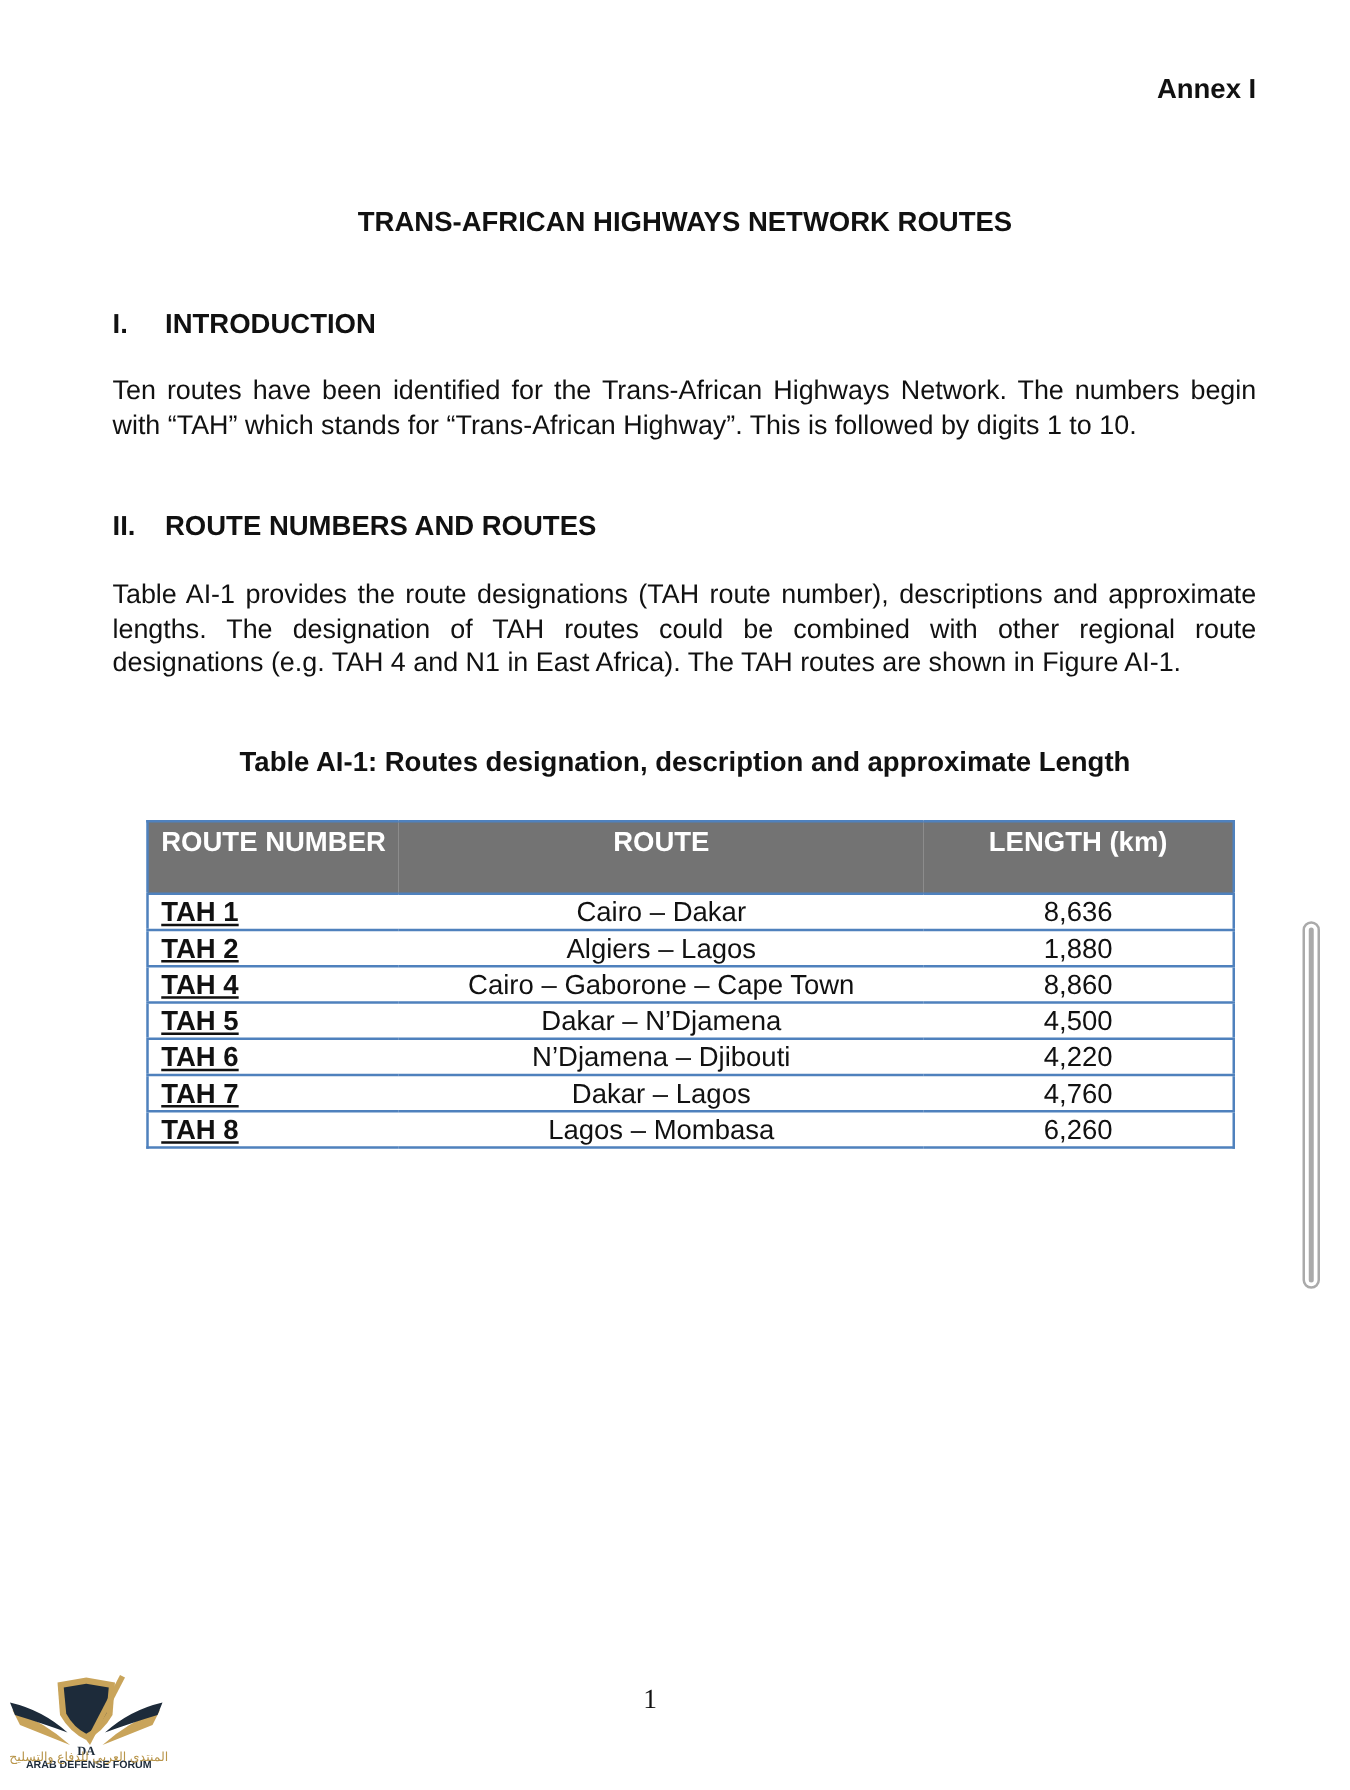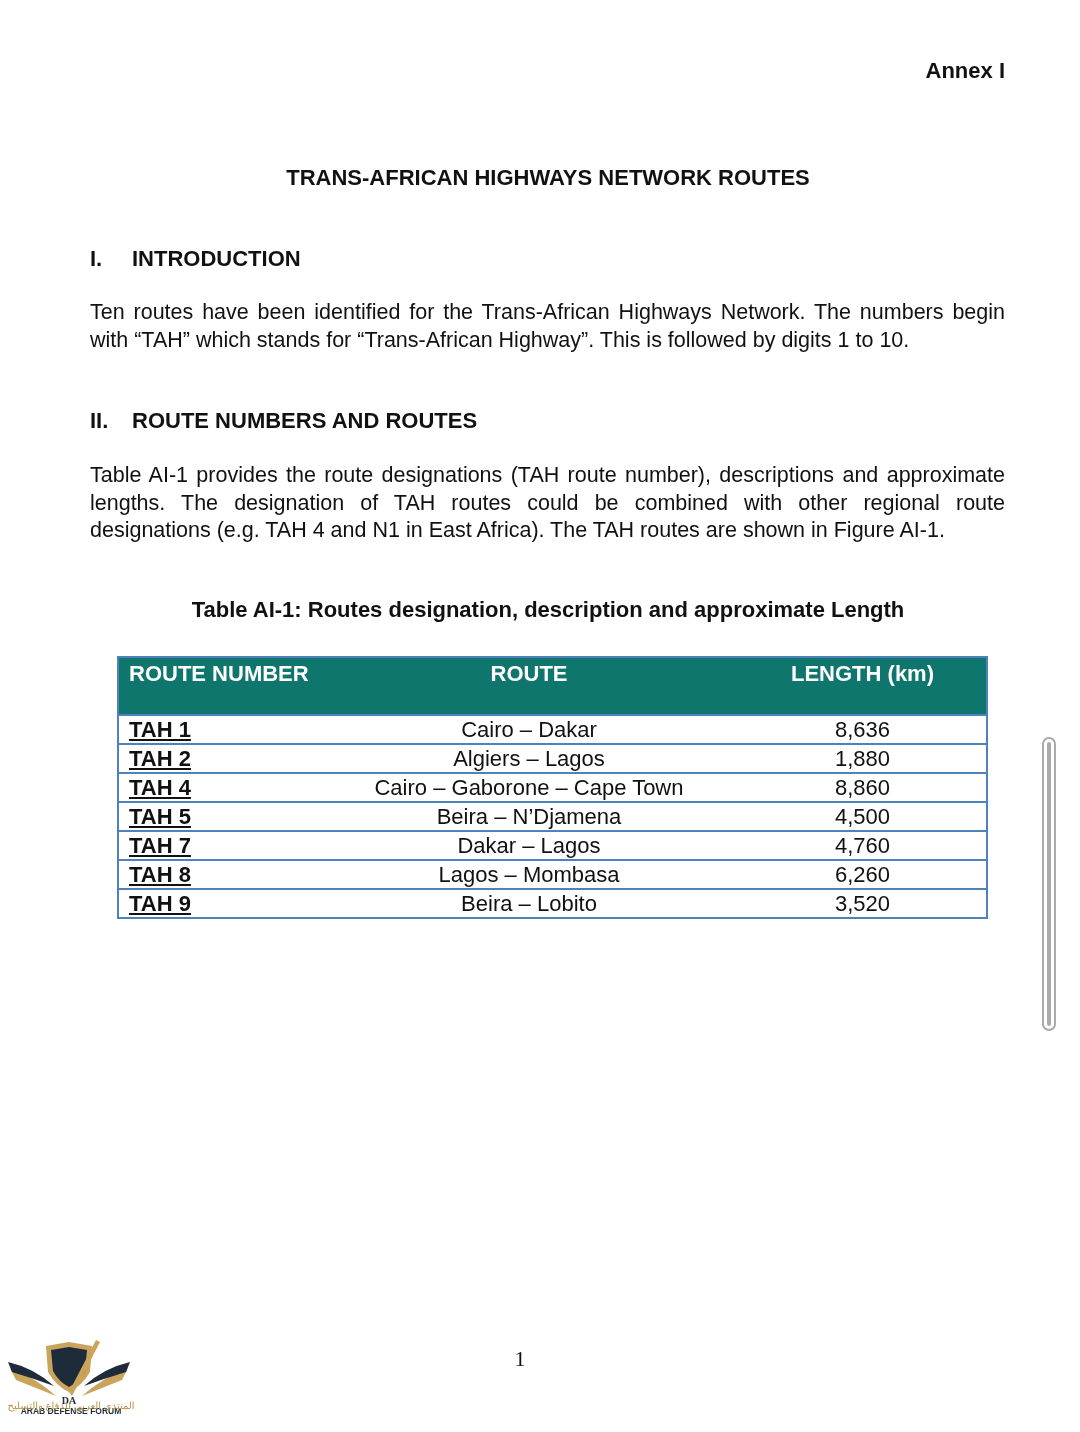--- a/index.html
+++ b/index.html
@@ -14,21 +14,21 @@
   .para {
     position: absolute; left: 90px; width: 915px; font-size: 21.5px; line-height: 27.5px;
     text-align: justify; margin: 0;
   }
   .table-caption { position: absolute; left: 0; width: 1096px; top: 597px; text-align: center; font-weight: bold; font-size: 22px; }
   table.routes {
     position: absolute; left: 117px; top: 656px; width: 871px; border-collapse: collapse;
     border: 2px solid #4f81bd; font-size: 22px;
   }
   table.routes th {
-    background: #0f766e; color: #fff; font-weight: bold; vertical-align: top;
+    background: #737373; color: #fff; font-weight: bold; vertical-align: top;
     padding: 2px 10px 0 10px; line-height: 27px; height: 54px;
   }
   table.routes th.c1 { text-align: left; width: 180px; }
   table.routes th.c2 { text-align: center; width: 400px; }
   table.routes th.c3 { text-align: center; }
   table.routes td {
     border-top: 2px solid #4f81bd; height: 27px; line-height: 27px; padding: 0 10px;
   }
   table.routes td.c1 { font-weight: bold; text-align: left; text-decoration: underline; }
   table.routes td.c2 { text-align: center; }
@@ -86,37 +86,37 @@
         <td class="c2">Algiers – Lagos</td>
         <td class="c3">1,880</td>
       </tr>
     <tr>
         <td class="c1">TAH 4</td>
         <td class="c2">Cairo – Gaborone – Cape Town</td>
         <td class="c3">8,860</td>
       </tr>
     <tr>
         <td class="c1">TAH 5</td>
-        <td class="c2">Beira – N’Djamena</td>
+        <td class="c2">Dakar – N’Djamena</td>
         <td class="c3">4,500</td>
+      </tr>
+    <tr>
+        <td class="c1">TAH 6</td>
+        <td class="c2">N’Djamena – Djibouti</td>
+        <td class="c3">4,220</td>
       </tr>
     <tr>
         <td class="c1">TAH 7</td>
         <td class="c2">Dakar – Lagos</td>
         <td class="c3">4,760</td>
       </tr>
     <tr>
         <td class="c1">TAH 8</td>
         <td class="c2">Lagos – Mombasa</td>
         <td class="c3">6,260</td>
-      </tr>
-    <tr>
-        <td class="c1">TAH 9</td>
-        <td class="c2">Beira – Lobito</td>
-        <td class="c3">3,520</td>
       </tr>
   </tbody>
 </table>
 
 <div class="scrollbar">
   <div class="thumb"></div>
 </div>
 
 <div class="page-num">1</div>
 

